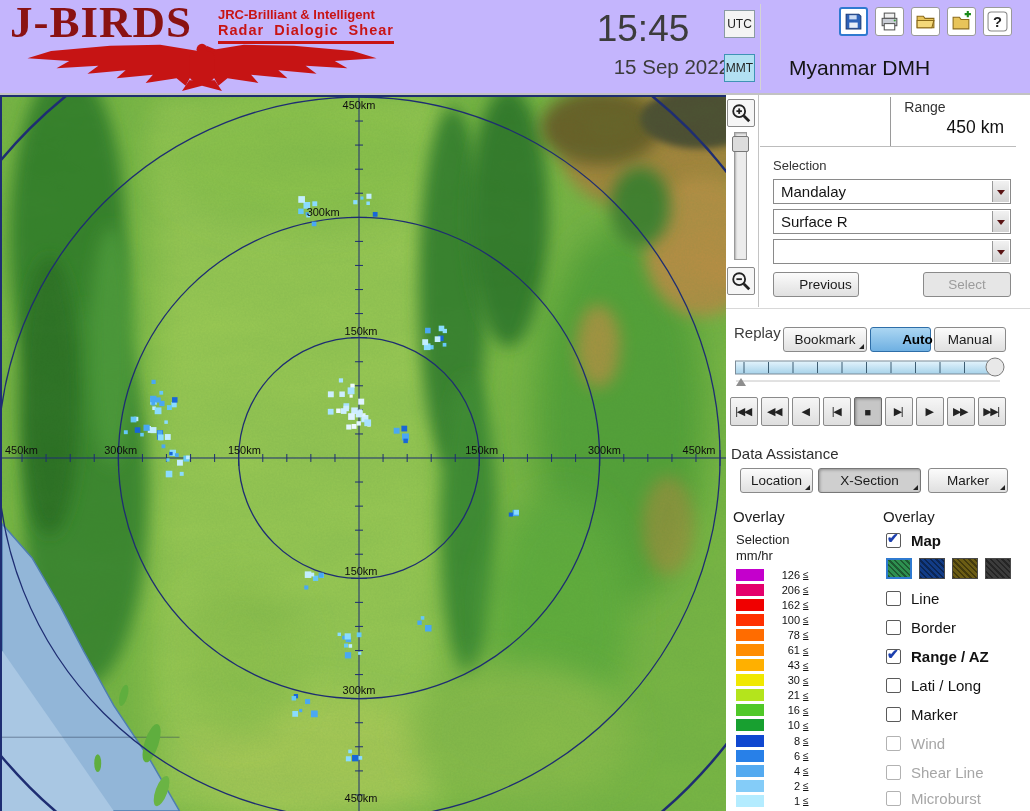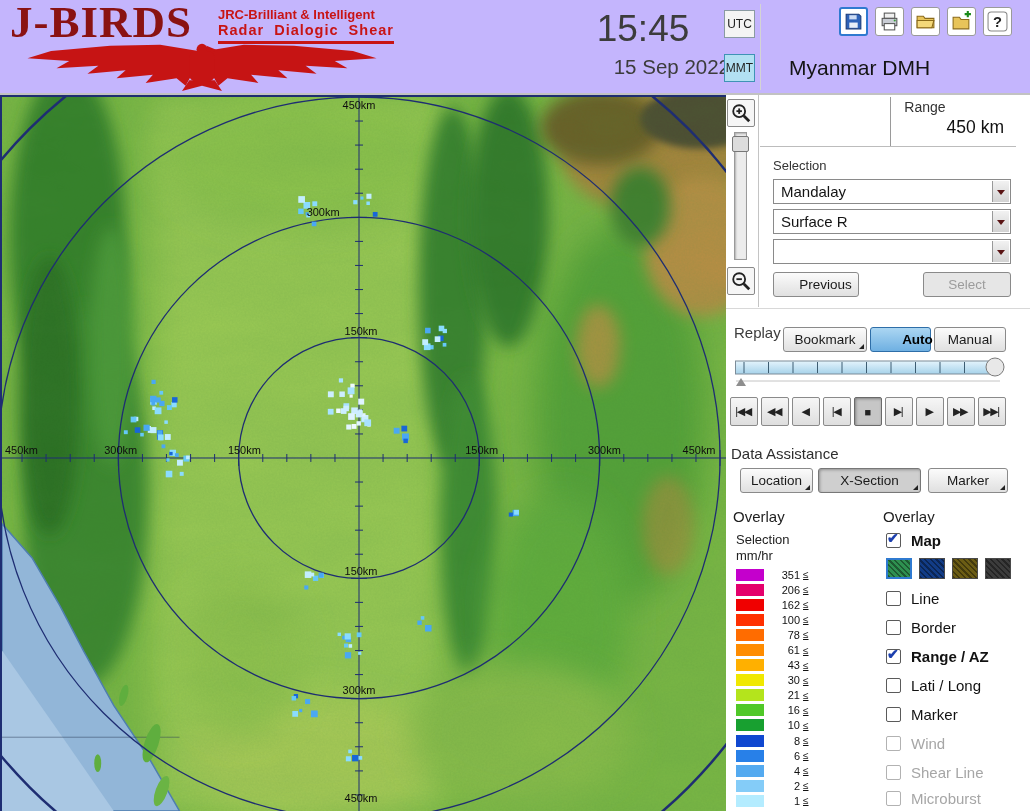--- a/index.html
+++ b/index.html
@@ -480,21 +480,21 @@
   <button class="btn btn-xsection cmark">X-Section</button>
   <button class="btn btn-track cmark">Marker</button>
 
   <div class="legend-title">Overlay</div>
   <div class="overlay-title">Overlay</div>
   <div class="legend-sub lsub1">Selection</div>
   <div class="legend-sub lsub2">mm/hr</div>
   <div id="legend-rows">
       <div class="lrow">
         <span class="lsw" style="background: rgb(196, 0, 204);"></span>
-        <span class="lval">351</span>
+        <span class="lval">126</span>
         <span class="lte">≤</span>
       </div>
       <div class="lrow">
         <span class="lsw" style="background: rgb(228, 0, 108);"></span>
         <span class="lval">206</span>
         <span class="lte">≤</span>
       </div>
       <div class="lrow">
         <span class="lsw" style="background: rgb(240, 0, 0);"></span>
         <span class="lval">162</span>

